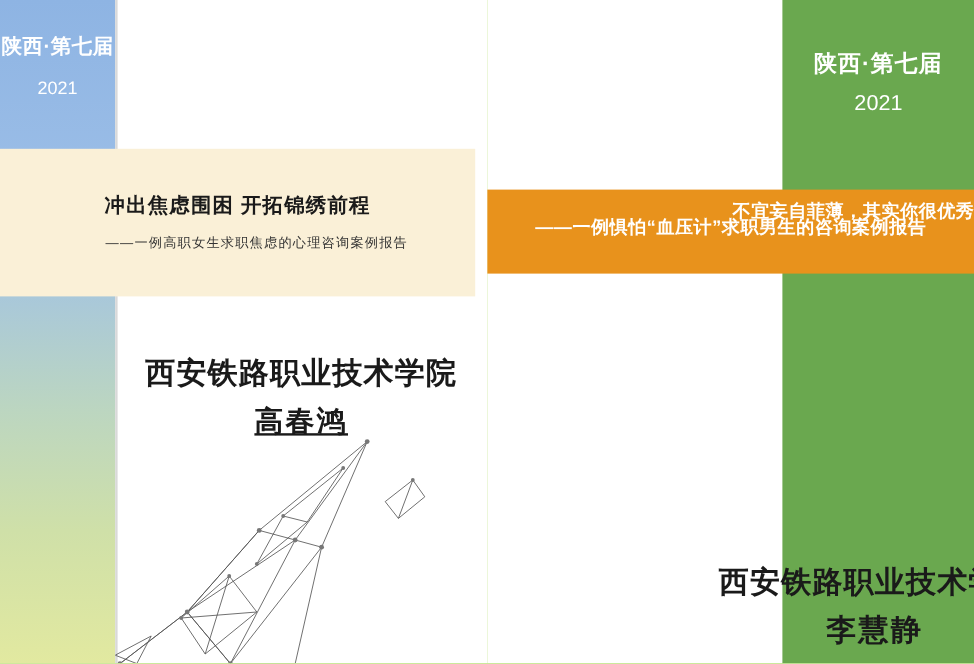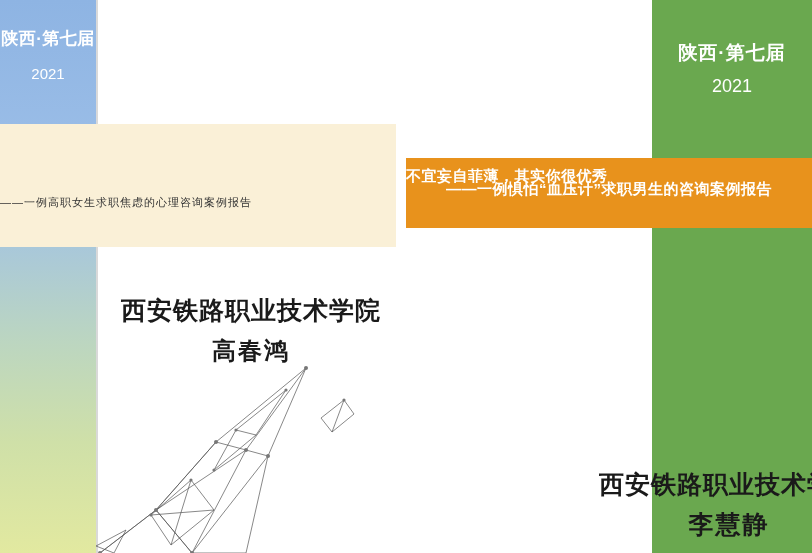--- a/index.html
+++ b/index.html
@@ -86,21 +86,21 @@
     font-size: 17px;
     font-weight: bold;
     color: #1a1a1a;
     letter-spacing: 1px;
   }
   .left-title-sub {
     position: absolute;
     left: 0;
     top: 71px;
     width: 340px;
-    text-align: left;
+    text-align: right;
     font-size: 11px;
     color: #333333;
     letter-spacing: 1px;
   }
   .left-school {
     position: absolute;
     left: 96px;
     top: 294px;
     width: 310px;
     text-align: center;
@@ -112,20 +112,21 @@
   .left-name {
     position: absolute;
     left: 96px;
     top: 335px;
     width: 310px;
     text-align: center;
     font-size: 24px;
     font-weight: bold;
     color: #1a1a1a;
     letter-spacing: 2px;
+    text-decoration: underline;
   }
   .left-art {
     position: absolute;
     left: 96px;
     top: 360px;
     width: 310px;
     height: 193px;
     overflow: hidden;
   }
 
@@ -173,21 +174,21 @@
     top: 158px;
     width: 406px;
     height: 70px;
     background: #e8921c;
   }
   .right-title-main {
     position: absolute;
     left: 0;
     top: 9px;
     width: 406px;
-    text-align: left;
+    text-align: right;
     font-size: 15px;
     font-weight: bold;
     color: #ffffff;
     letter-spacing: 0.5px;
   }
   .right-title-sub {
     position: absolute;
     left: 0;
     top: 22px;
     width: 406px;
@@ -225,20 +226,21 @@
 
 <div class="stage">
 
   <div class="slide-left">
     <div class="left-band"></div>
     <div class="left-band-title">陕西·第七届</div>
     <div class="left-band-year">2021</div>
     <div class="left-divider"></div>
 
     <div class="left-titlebox">
+      <div class="left-title-main">冲出焦虑围困  开拓锦绣前程</div>
       <div class="left-title-sub">——一例高职女生求职焦虑的心理咨询案例报告</div>
     </div>
 
     <div class="left-school">西安铁路职业技术学院</div>
     <div class="left-name">高春鸿</div>
 
     <div class="left-art">
       <svg width="310" height="193" viewBox="0 0 310 193" xmlns="http://www.w3.org/2000/svg">
         <g stroke="#555555" stroke-width="0.7" fill="none">
           <path d="M210 8 L120 82 L60 150 L4 193"></path>

